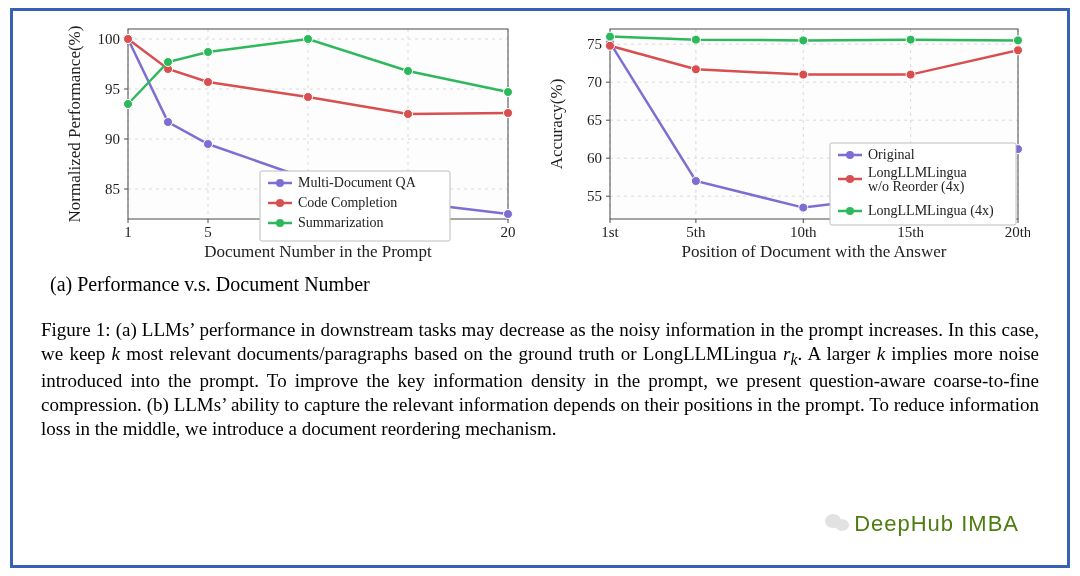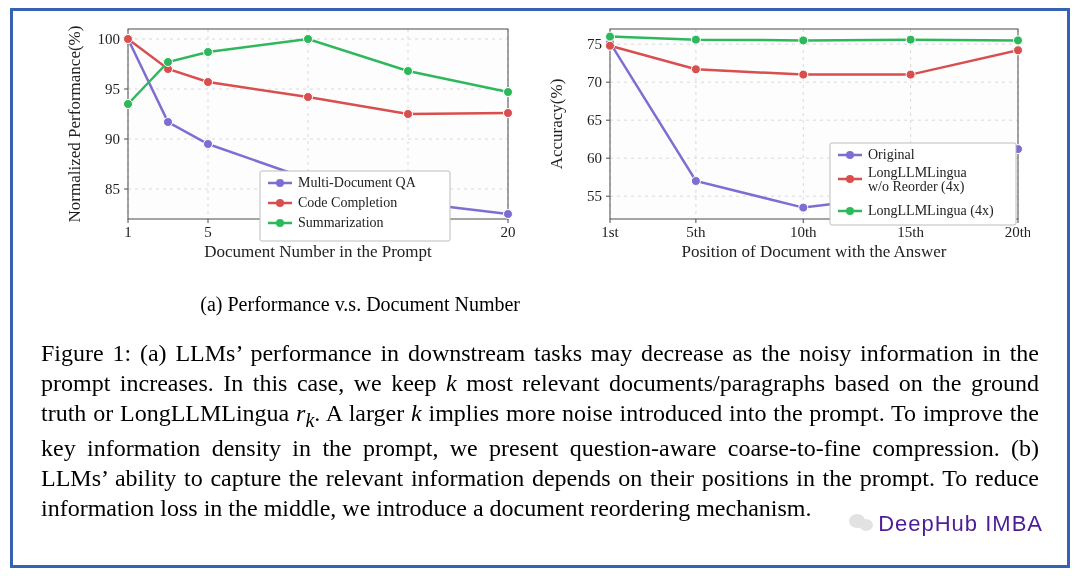--- a/index.html
+++ b/index.html
@@ -1,23 +1,23 @@
 <!DOCTYPE html>
 <html><head>
 <meta charset="utf-8">
 <style>
   html,body{margin:0;padding:0;background:#fff;font-family:"Times New Roman",serif;}
   .page{width:1080px;height:576px;position:relative;box-sizing:border-box;padding:8px 8px 0 8px;}
   .frame{border:3px solid #3761b2;width:1060px;height:560px;margin:0 auto;box-sizing:border-box;padding:10px 28px 10px 28px;position:relative;}
   .charts{display:flex;gap:20px;justify-content:center;}
   .chart{position:relative;}
   svg text{font-family:"Times New Roman",serif;}
-  .subcap{text-align:right;font-size:20px;margin-top:28px;}
-  .caption{font-size:24px;line-height:1.25;margin-top:22px;text-align:justify;}
-  .wm{position:absolute;right:24px;bottom:26px;color:#4c1d95;font-family:sans-serif;font-size:22px;letter-spacing:1px;pointer-events:none;}
+  .subcap{text-align:left;font-size:20px;margin-top:8px;}
+  .caption{font-size:19px;line-height:1.25;margin-top:22px;text-align:justify;}
+  .wm{position:absolute;right:48px;bottom:26px;color:#4d7c0f;font-family:sans-serif;font-size:22px;letter-spacing:1px;pointer-events:none;}
   .wm .icon{display:inline-block;vertical-align:middle;margin-right:4px;opacity:.6}
 </style>
 </head>
 <body>
 
 <div class="page">
   <div class="frame">
     <div class="charts">
 
       <div class="chart">

